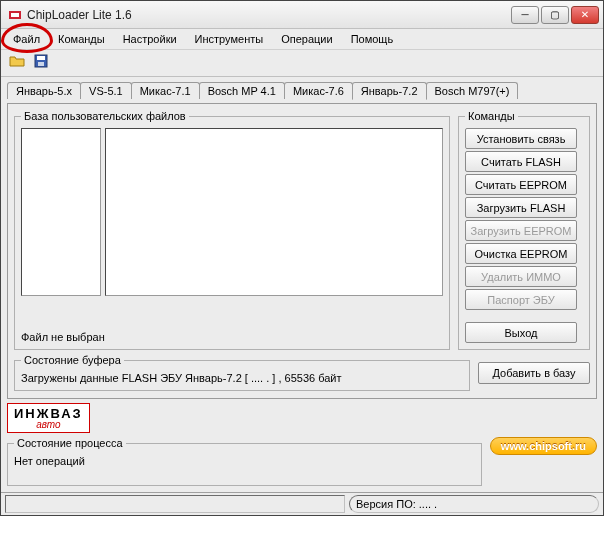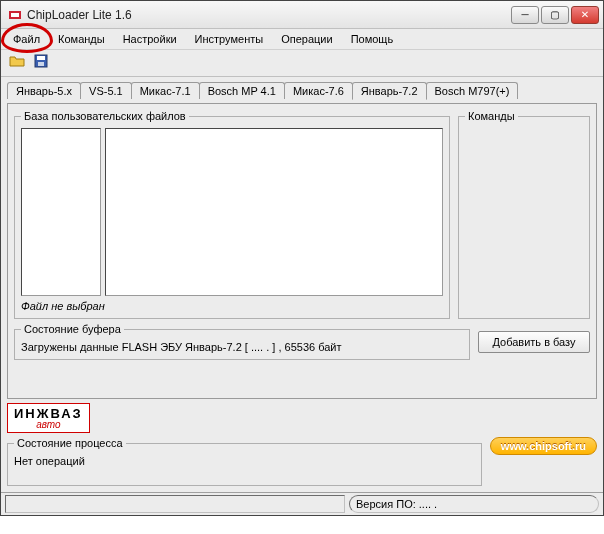--- a/index.html
+++ b/index.html
@@ -139,21 +139,21 @@
     display: flex;
     gap: 4px;
     flex: 1;
   }
   .listbox {
     background: #fff;
     border: 1px inset #9a9a9a;
     flex: 1;
     height: 168px;
   }
-  .file-status { margin-top: 4px; font-style: italic; }
+  .file-status { margin-top: 4px; }
 
   .commands { width: 132px; }
   .commands .btn-col { display: flex; flex-direction: column; gap: 2px; }
   .btn {
     height: 21px;
     border: 1px solid #8a8a8a;
     background: linear-gradient(#fdfdfd,#e6e6e6);
     border-radius: 2px;
     font-size: 11px;
     display: flex; align-items: center; justify-content: center;
@@ -283,20 +283,31 @@
           <legend>База пользовательских файлов</legend>
           <div class="listboxes">
             <div class="listbox" style="flex:0 0 80px"></div>
             <div class="listbox"></div>
           </div>
           <div class="file-status">Файл не выбран</div>
         </fieldset>
 
         <fieldset class="commands">
           <legend>Команды</legend>
+          <div class="btn-col">
+            <div class="btn wide">Установить связь</div>
+            <div class="btn wide">Считать FLASH</div>
+            <div class="btn wide">Считать EEPROM</div>
+            <div class="btn wide">Загрузить FLASH</div>
+            <div class="btn wide disabled">Загрузить EEPROM</div>
+            <div class="btn wide">Очистка EEPROM</div>
+            <div class="btn wide disabled">Удалить ИММО</div>
+            <div class="btn wide disabled">Паспорт ЭБУ</div>
+            <div class="btn wide exit-btn">Выход</div>
+          </div>
         </fieldset>
       </div>
 
       <div class="buffer-row">
         <fieldset class="buffer-fieldset">
           <legend>Состояние буфера</legend>
           <div>Загружены данные FLASH ЭБУ Январь-7.2 [   .... . ] , 65536 байт</div>
         </fieldset>
         <div class="btn add-db">Добавить в базу</div>
       </div>

